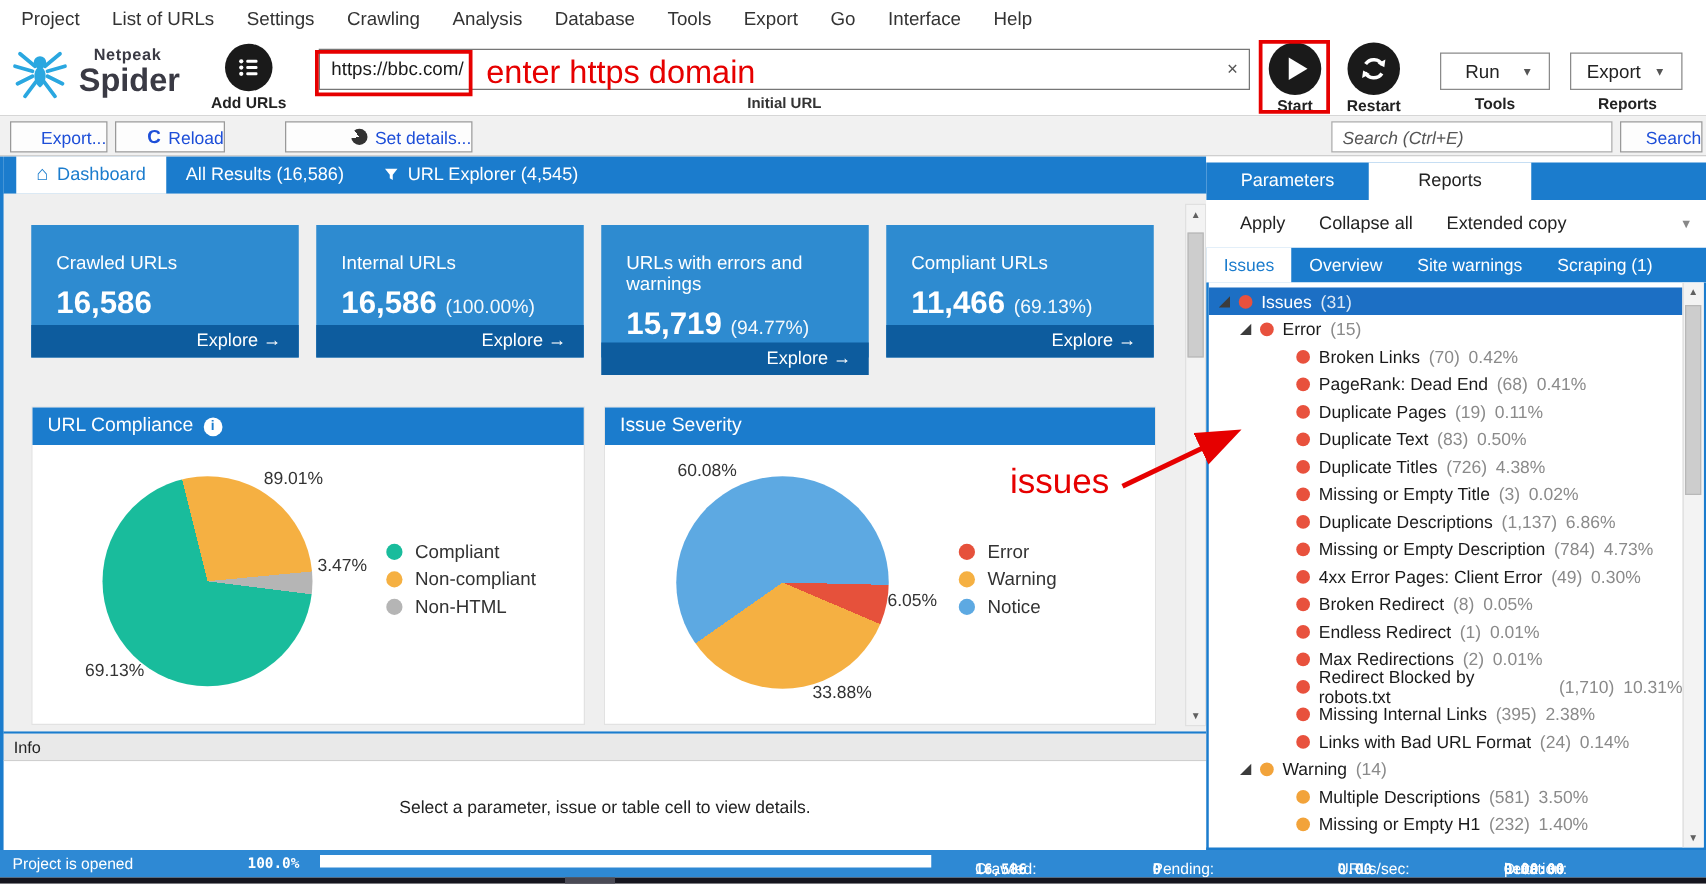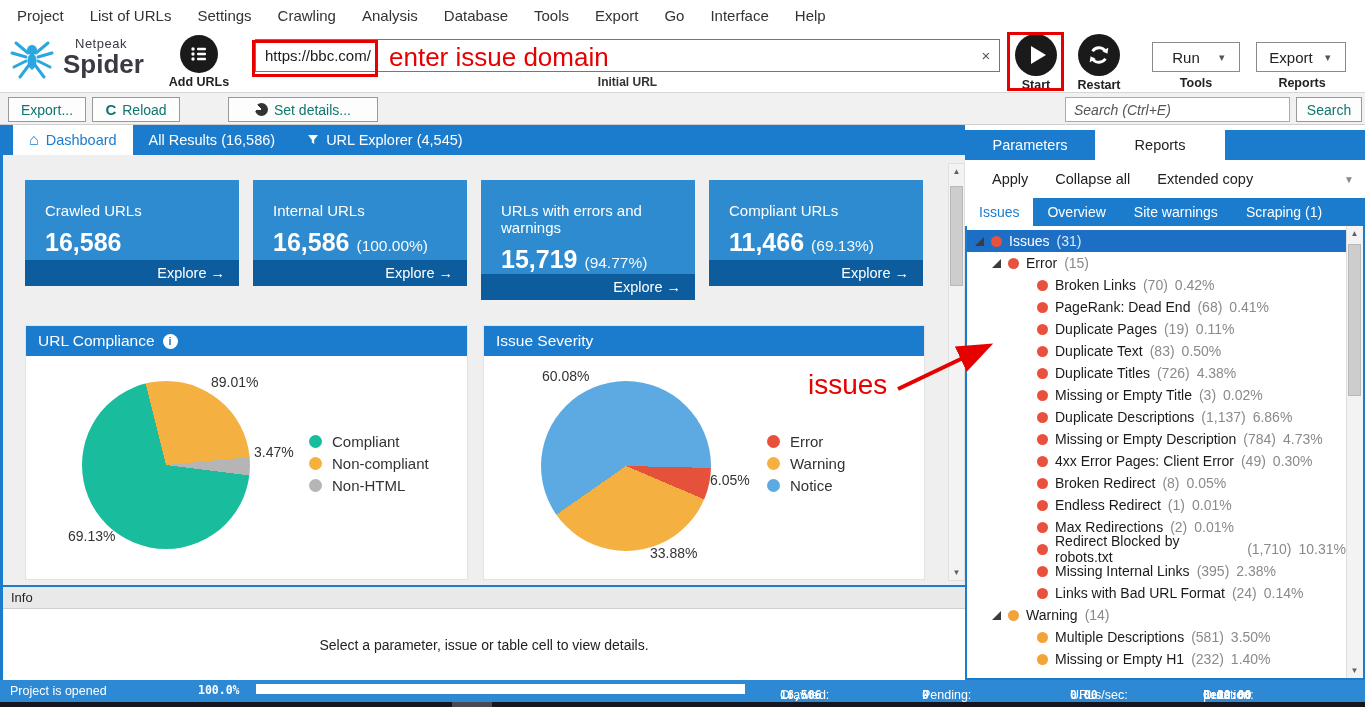--- a/index.html
+++ b/index.html
@@ -7,38 +7,38 @@
   body { font-family:"Liberation Sans", sans-serif; background:#fff; position:relative; }
 
   
   .menubar { height:30px; display:flex; align-items:center; padding-left:4px; background:#fff; }
   .menu-item { padding:0 13px; font-size:15px; color:#333; cursor:default; }
 
   
   .toolbar { height:63px; background:#fff; border-bottom:1px solid #d6d6d6; position:relative; }
   .brand { position:absolute; left:8px; top:3px; display:flex; align-items:center; gap:7px; }
   .brand-text { line-height:1; color:#3a3a44; }
-  .brand-l1 { font-size:13px; font-weight:normal; letter-spacing:.5px;padding-left:12px; }
+  .brand-l1 { font-size:13px; font-weight:bold; letter-spacing:.5px;padding-left:12px; }
   .brand-l2 { font-size:26px; font-weight:bold; margin-top:1px; }
   .tool-group { position:absolute; text-align:center; }
   .tool-circle { width:40px; height:40px; border-radius:50%; background:#1a1a1a; display:flex; align-items:center; justify-content:center; margin:0 auto; }
   .tool-label { font-size:12.5px; font-weight:bold; color:#222; margin-top:2px; }
   .play-tri { width:0; height:0; border-left:15px solid #fff; border-top:9px solid transparent; border-bottom:9px solid transparent; margin-left:5px; }
   .url-field { position:absolute; left:255px; top:9px; width:745px; height:33px; border:1px solid #767676; background:#fff; display:flex; align-items:center; }
   .url-field input { flex:1; border:none; outline:none; font-family:"Liberation Sans",sans-serif; font-size:15px; color:#1a1a1a; padding:0 9px; }
   .url-clear { width:26px; font-size:15px; color:#555; text-align:center; cursor:default; }
   .url-caption { position:absolute; left:255px; top:45px; width:745px; text-align:center; font-size:12px; font-weight:bold; color:#333; }
   .drop-btn { position:absolute; top:12px; width:88px; height:30px; border:1px solid #8a8a8a; background:#fff; display:flex; align-items:center; font-size:15px; color:#222; }
   .drop-btn .lbl { flex:1; text-align:center; }
   .drop-btn .caret { width:20px; color:#555; font-size:11px; }
   .drop-caption { position:absolute; top:46px; width:88px; text-align:center; font-size:12.5px; font-weight:bold; color:#222; }
 
   
   .subtoolbar { height:32px; background:#f1f1f1; border-bottom:1px solid #cfcfcf; position:relative; }
-  .sbtn { position:absolute; top:4px; height:25px; border:1px solid #999; background:#fdfdfd; font-size:14px; color:#0f766e; display:flex; align-items:center; justify-content:center; gap:6px; }
+  .sbtn { position:absolute; top:4px; height:25px; border:1px solid #999; background:#fdfdfd; font-size:14px; color:#1d4ed8; display:flex; align-items:center; justify-content:flex-end; gap:6px; }
   .reload-c { font-weight:bold; font-size:15px; }
   .pie-icon { width:13px; height:13px; border-radius:50%; background:conic-gradient(from -40deg,#333 0 300deg,transparent 300deg 360deg); }
   .search-input { position:absolute; left:1065px; top:4px; width:225px; height:25px; border:1px solid #aaa; font-family:"Liberation Sans",sans-serif; font-size:14px; padding:0 8px; color:#222; }
   .search-input::placeholder { font-style:italic; color:#555; }
   .search-btn { left:1296px; width:66px; }
 
   
   .workspace { display:flex; height:555px; }
   .main { width:965px; display:flex; flex-direction:column; border-left:3px solid #1b7ccd; }
   .tabbar { height:30px; background:#1b7ccd; display:flex; align-items:stretch; }
@@ -566,21 +566,21 @@
     <span>|</span>
     <span>Left:</span>
     <span class="num">0:00:00</span>
   </span>
 </div>
 <div class="bottomstrip">
   <span class="strip-seg"></span>
 </div>
 
 <div class="ann ann-rect" id="ann-rect-url"></div>
-<div class="ann ann-text" id="ann-text-domain">enter issue domain</div>
+<div class="ann ann-text" id="ann-text-domain">enter https domain</div>
 <div class="ann ann-rect" id="ann-rect-start"></div>
 <div class="ann ann-text" id="ann-text-issues">issues</div>
 <svg class="ann" id="ann-arrow" viewBox="0 0 108 60">
   <defs>
     <marker id="ah" markerWidth="9" markerHeight="8" refX="7" refY="3.5" orient="auto">
       <path d="M0,0 L9,3.5 L0,7 z" fill="#e60000"></path>
     </marker>
   </defs>
   <line x1="5" y1="53" x2="93" y2="11" stroke="#e60000" stroke-width="4" marker-end="url(#ah)"></line>
 </svg>

